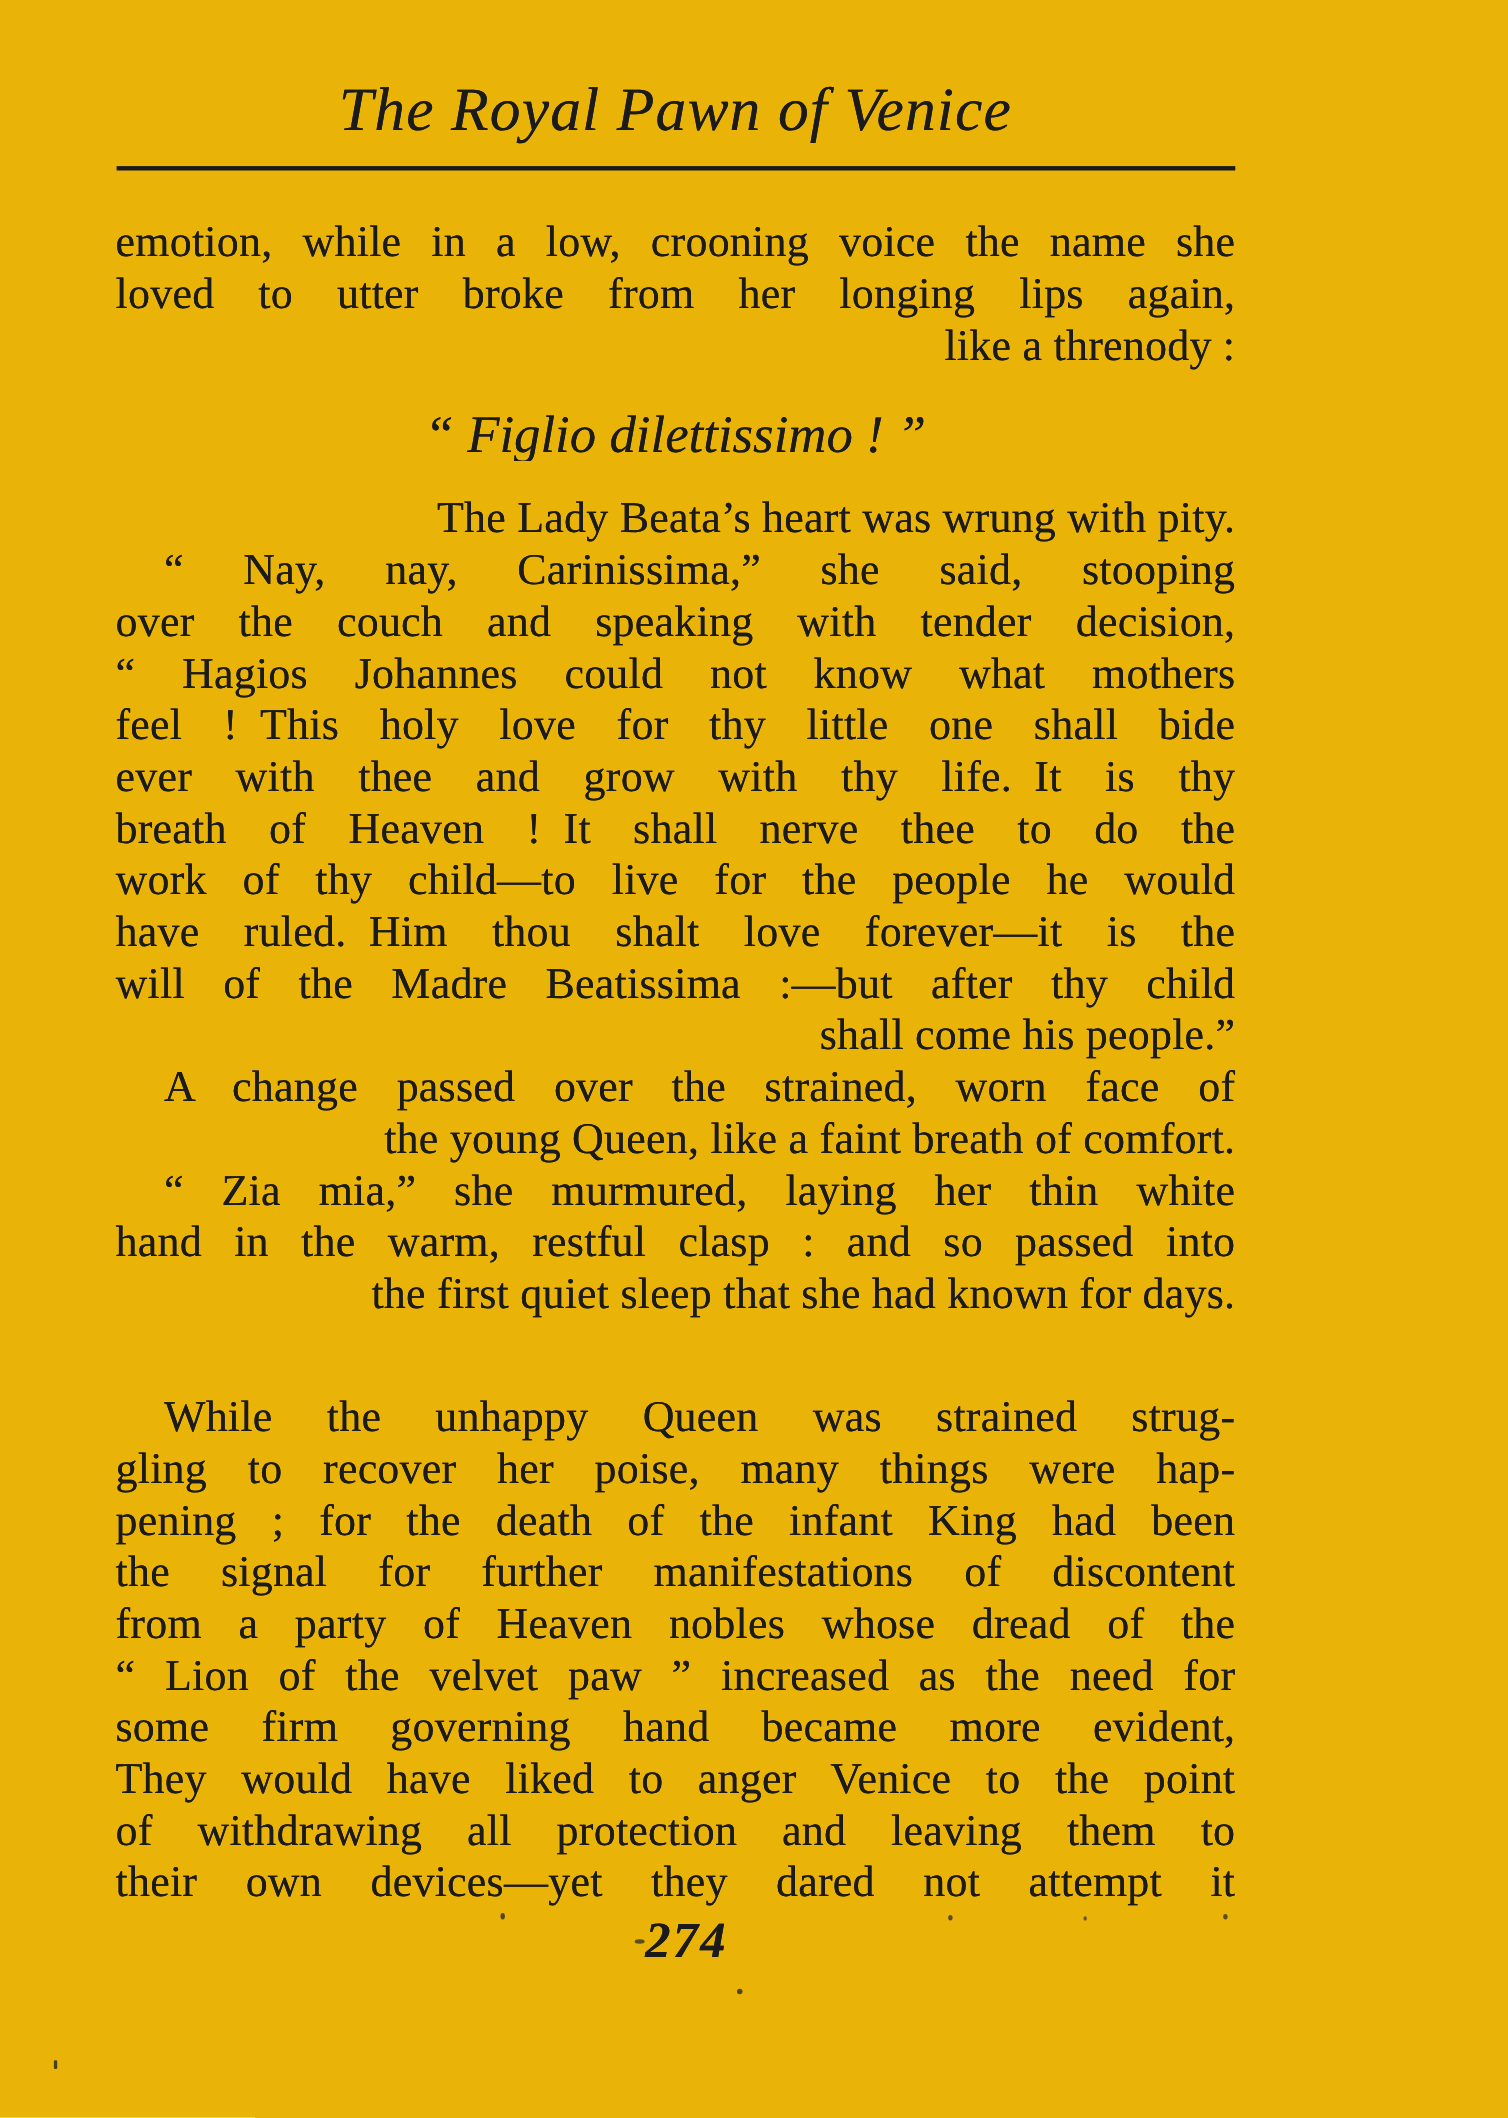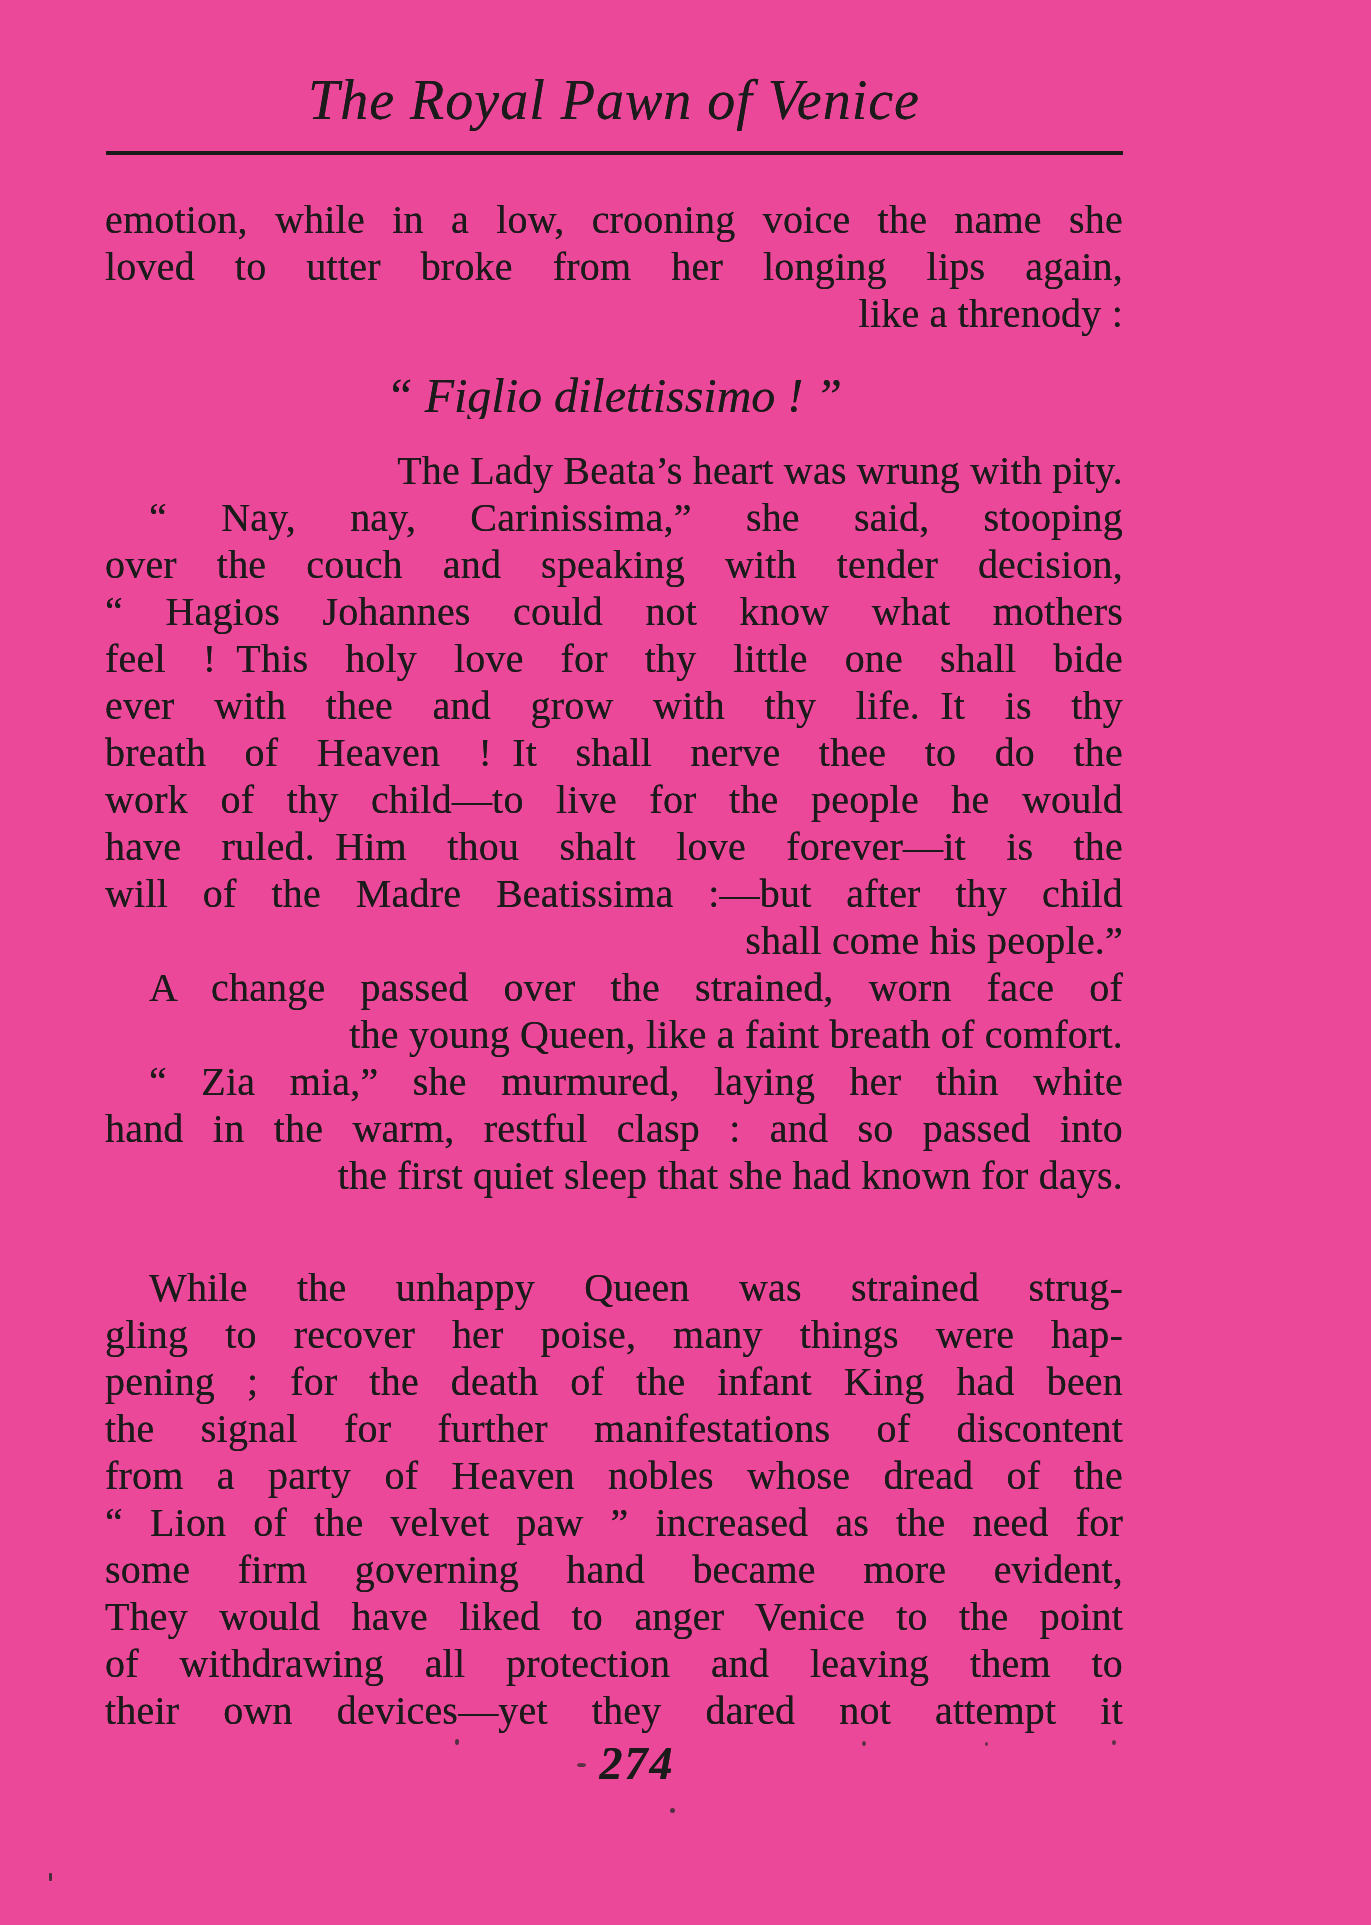--- a/index.html
+++ b/index.html
@@ -1,21 +1,21 @@
 <!DOCTYPE html>
 <html><head>
 <meta charset="utf-8">
 <style>
   html,body{margin:0;padding:0;}
   body{
     width:1371px;height:1925px;position:relative;overflow:hidden;
     background:#ffffff;color:#1b1b1b;
     font-family:"Liberation Serif","DejaVu Serif",serif;
   }
-  .page{position:absolute;inset:0;background:#ec4899;}
+  .page{position:absolute;inset:0;background:#eab308;}
   .running-title{
     position:absolute;top:64px;left:105px;width:1018px;height:72px;
     line-height:72px;text-align:center;font-style:italic;font-size:56px;
     letter-spacing:1px;text-shadow:0 0 0.6px rgba(20,20,20,.9);
     white-space:nowrap;
   }
   .title-rule{
     position:absolute;top:151px;left:106px;width:1017px;height:4px;
     background:#1a1a1a;
   }
@@ -29,21 +29,21 @@
   }
   .j{text-align:justify;text-align-last:justify;text-justify:inter-word;}
   .ind{text-indent:44px;}
   .sect{margin-top:65px;}
   .quote-line{
     height:47px;line-height:47px;font-size:48px;font-style:italic;
     text-align:center;margin:35px 0 28px 0;overflow:hidden;
     text-shadow:0 0 .6px rgba(20,20,20,.9);
   }
   .page-number{
-    position:absolute;top:1738px;left:128px;width:1018px;height:52px;
+    position:absolute;top:1738px;left:115px;width:1018px;height:52px;
     line-height:52px;text-align:center;font-style:italic;font-weight:bold;
     font-size:46px;letter-spacing:2px;text-shadow:0 0 .6px rgba(20,20,20,.9);
   }
   .speck{position:absolute;background:#2b2b2b;border-radius:50%;}
 </style>
 </head>
 <body>
 
 <div class="page">
 

